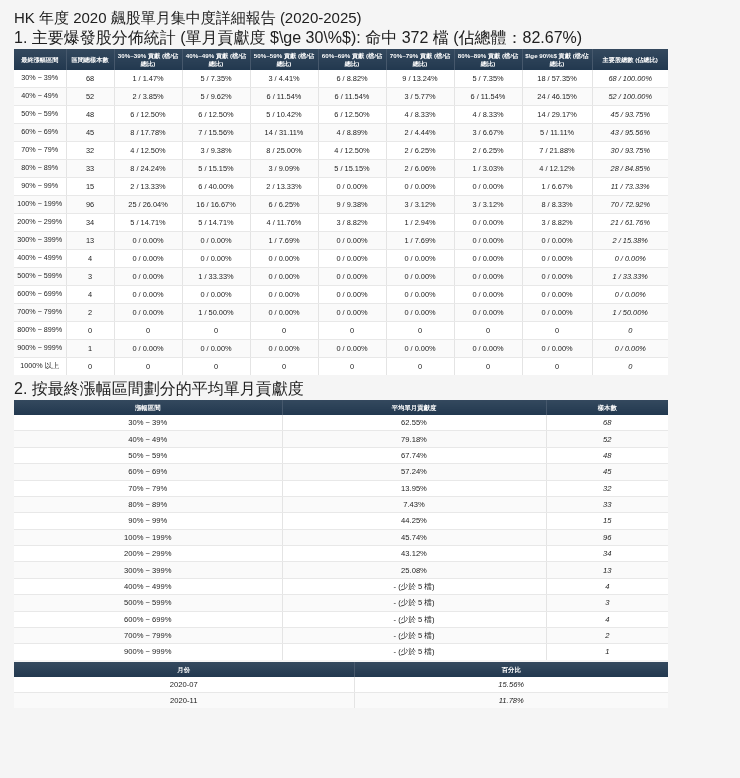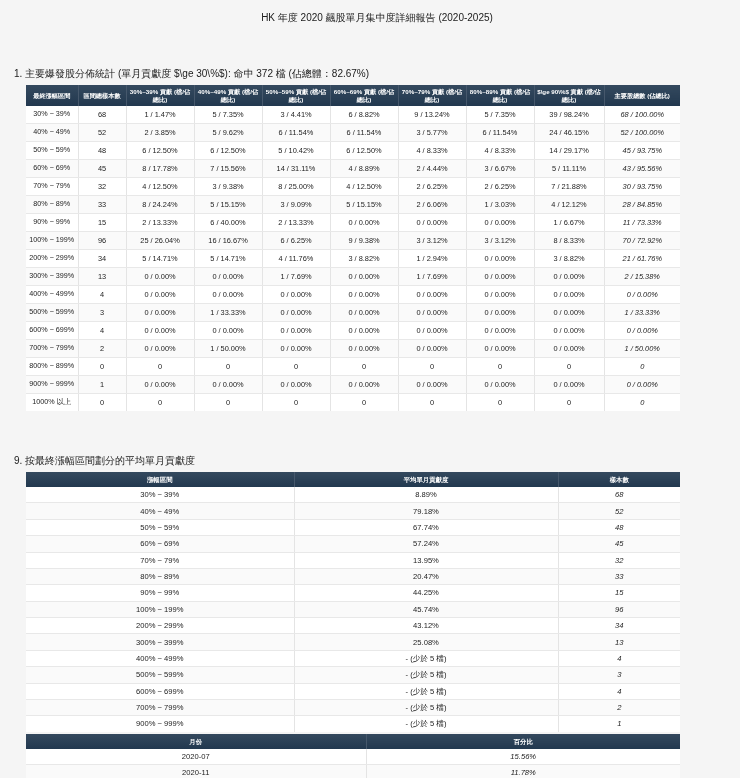--- a/index.html
+++ b/index.html
@@ -12,38 +12,36 @@
     background: #f5f5f5;
     font-family: "Liberation Sans", "DejaVu Sans", sans-serif;
     color: #1a1a1a;
     overflow: hidden;
   }
   .page {
     padding: 8px 0 0 0;
     box-sizing: border-box;
   }
   .title {
-    font-size: 10px;
+    font-size: 15px;
     line-height: 16px;
     padding: 2px 0 2px 14px;
     color: #202020;
     white-space: nowrap;
-    text-align: center;
   }
   .section-head {
-    font-size: 10px;
+    font-size: 16px;
     line-height: 16px;
     padding: 2px 0 3px 14px;
     color: #202020;
     white-space: nowrap;
-    margin-top: 36px;
   }
   table {
     border-collapse: collapse;
-    margin: 0 0 0 26px;
+    margin: 0 0 0 14px;
     background: #84cc16;
     table-layout: fixed;
   }
   table.t1 { width: 654px; }
   table.t2 { width: 654px; }
   table.t4 { width: 654px; }
 
   thead th {
     background: #2b3f56;
     background: linear-gradient(180deg, #34495e 0%, #22384f 100%);
@@ -133,21 +131,21 @@
     <tbody id="t1-body">
         <tr>
           <td class="rowlabel">30% ~ 39%</td>
           <td>68</td>
           <td>1 / 1.47%</td>
           <td>5 / 7.35%</td>
           <td>3 / 4.41%</td>
           <td>6 / 8.82%</td>
           <td>9 / 13.24%</td>
           <td>5 / 7.35%</td>
-          <td>39 / 98.24%</td>
+          <td>18 / 57.35%</td>
           <td>68 / 100.00%</td>
         </tr>
         <tr>
           <td class="rowlabel">40% ~ 49%</td>
           <td>52</td>
           <td>2 / 3.85%</td>
           <td>5 / 9.62%</td>
           <td>6 / 11.54%</td>
           <td>6 / 11.54%</td>
           <td>3 / 5.77%</td>
@@ -332,39 +330,39 @@
           <td>0</td>
           <td>0</td>
           <td>0</td>
           <td>0</td>
           <td>0</td>
         </tr>
       </tbody>
   </table>
 
   <div class="gap-sm"></div>
-  <div class="section-head">9. 按最終漲幅區間劃分的平均單月貢獻度</div>
+  <div class="section-head">2. 按最終漲幅區間劃分的平均單月貢獻度</div>
 
   <table class="t2">
     <colgroup>
       <col style="width:268px">
         <col style="width:264px">
         <col style="width:122px">
     </colgroup>
     <thead>
       <tr id="t2-head">
           <th>漲幅區間</th>
           <th>平均單月貢獻度</th>
           <th>樣本數</th>
         </tr>
     </thead>
     <tbody id="t2-body">
         <tr>
           <td>30% ~ 39%</td>
-          <td>8.89%</td>
+          <td>62.55%</td>
           <td>68</td>
         </tr>
         <tr>
           <td>40% ~ 49%</td>
           <td>79.18%</td>
           <td>52</td>
         </tr>
         <tr>
           <td>50% ~ 59%</td>
           <td>67.74%</td>
@@ -375,21 +373,21 @@
           <td>57.24%</td>
           <td>45</td>
         </tr>
         <tr>
           <td>70% ~ 79%</td>
           <td>13.95%</td>
           <td>32</td>
         </tr>
         <tr>
           <td>80% ~ 89%</td>
-          <td>20.47%</td>
+          <td>7.43%</td>
           <td>33</td>
         </tr>
         <tr>
           <td>90% ~ 99%</td>
           <td>44.25%</td>
           <td>15</td>
         </tr>
         <tr>
           <td>100% ~ 199%</td>
           <td>45.74%</td>

